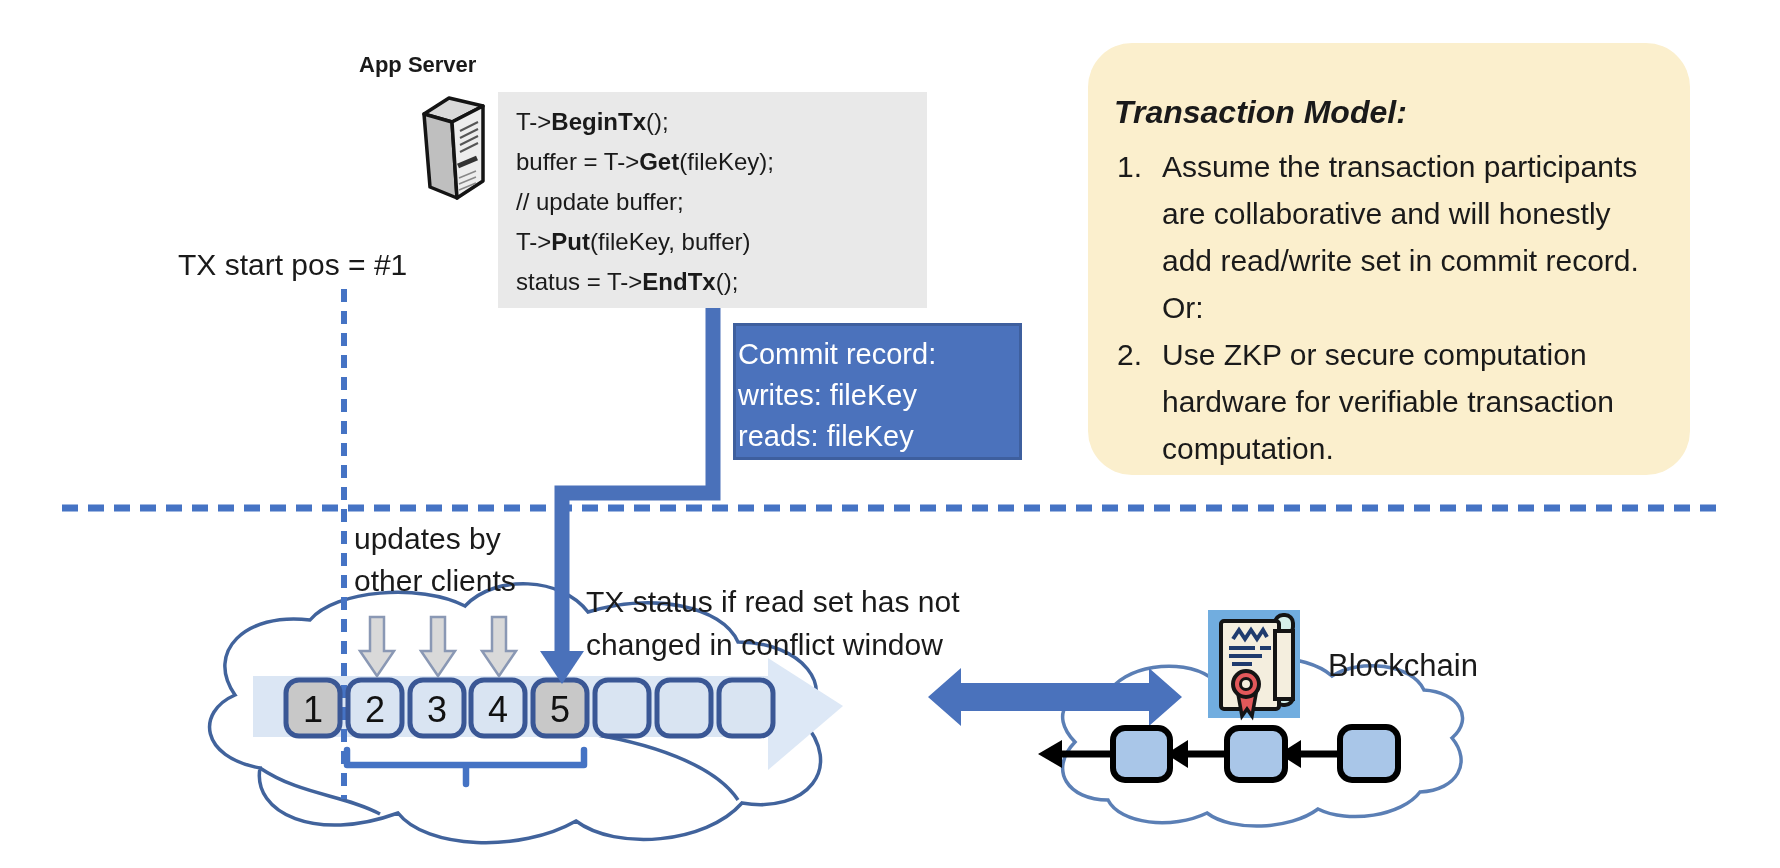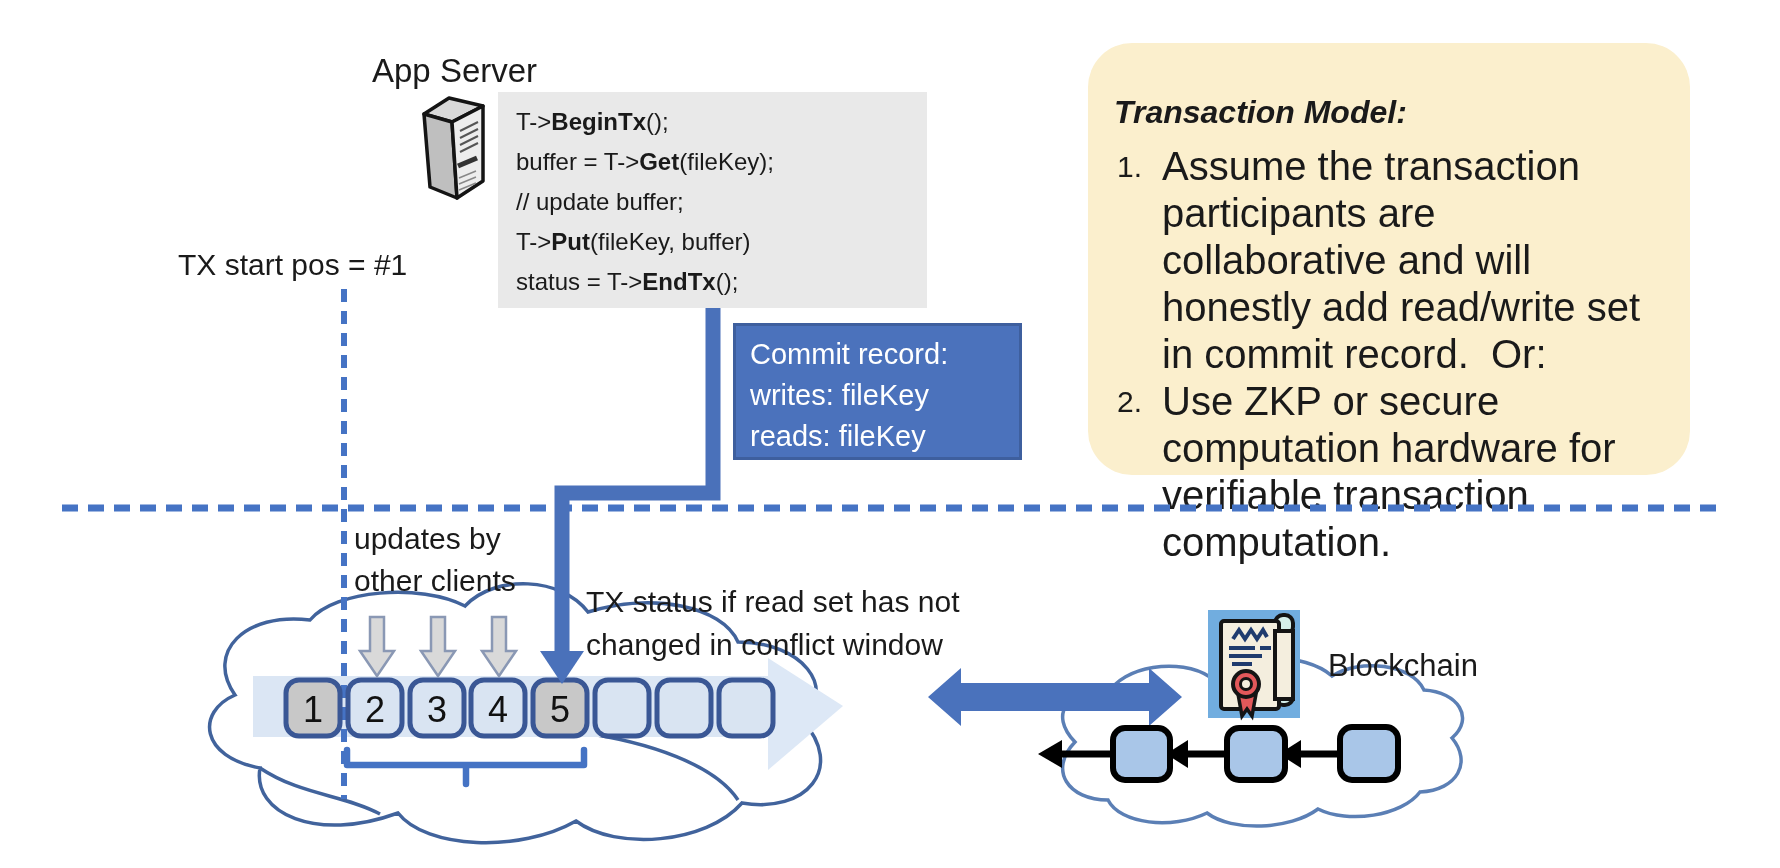--- a/index.html
+++ b/index.html
@@ -8,33 +8,33 @@
   .abs{position:absolute;}
   svg{display:block;}
 
   
   .code-block{left:498px;top:92px;width:429px;height:216px;background:#E9E9E9;
               padding:10px 0 0 18px;box-sizing:border-box;font-size:24px;}
   .code-line{height:40px;line-height:40px;white-space:pre;}
   .code-line .b{font-weight:bold;}
   .commit-box{left:733px;top:323px;width:289px;height:137px;background:#4B72BC;
               border:3px solid #3E5F9E;box-sizing:border-box;color:#fff;
-              padding:8px 0 0 14px;font-size:29px;}
+              padding:8px 0 0 2px;font-size:29px;}
   .commit-line{height:41px;line-height:41px;white-space:pre;}
   .note-box{left:1088px;top:43px;width:602px;height:432px;background:#FBEFCD;
             border-radius:44px;box-sizing:border-box;}
   .note-title{left:1114px;top:94px;font-size:32px;font-weight:bold;font-style:italic;}
   .note-list{left:1117px;top:143px;width:530px;}
   .tm-item{display:flex;align-items:flex-start;}
   .tm-num{width:45px;flex:0 0 45px;font-size:30px;line-height:47px;}
-  .tm-text{width:480px;font-size:40px;line-height:47px;white-space:pre-wrap;}
+  .tm-text{width:480px;font-size:30px;line-height:47px;white-space:pre-wrap;}
 
   
   .lbl{white-space:pre-line;}
-  .app-server{left:372px;top:52px;font-size:33px;font-weight:normal;}
+  .app-server{left:359px;top:52px;font-size:22px;font-weight:bold;}
   .tx-start{left:178px;top:248px;font-size:30px;}
   .updates{left:354px;top:518px;font-size:30px;line-height:42px;}
   .tx-commits{left:586px;top:580px;font-size:30px;line-height:43px;}
   .conflict-win{left:345px;top:793px;font-size:31px;font-weight:bold;}
   .bc-label{left:1328px;top:648px;font-size:31px;font-weight:normal;}
 
   
   .boxnum{width:54px;height:56px;top:682px;text-align:center;line-height:56px;
           font-size:36px;color:#111;}
 </style>

